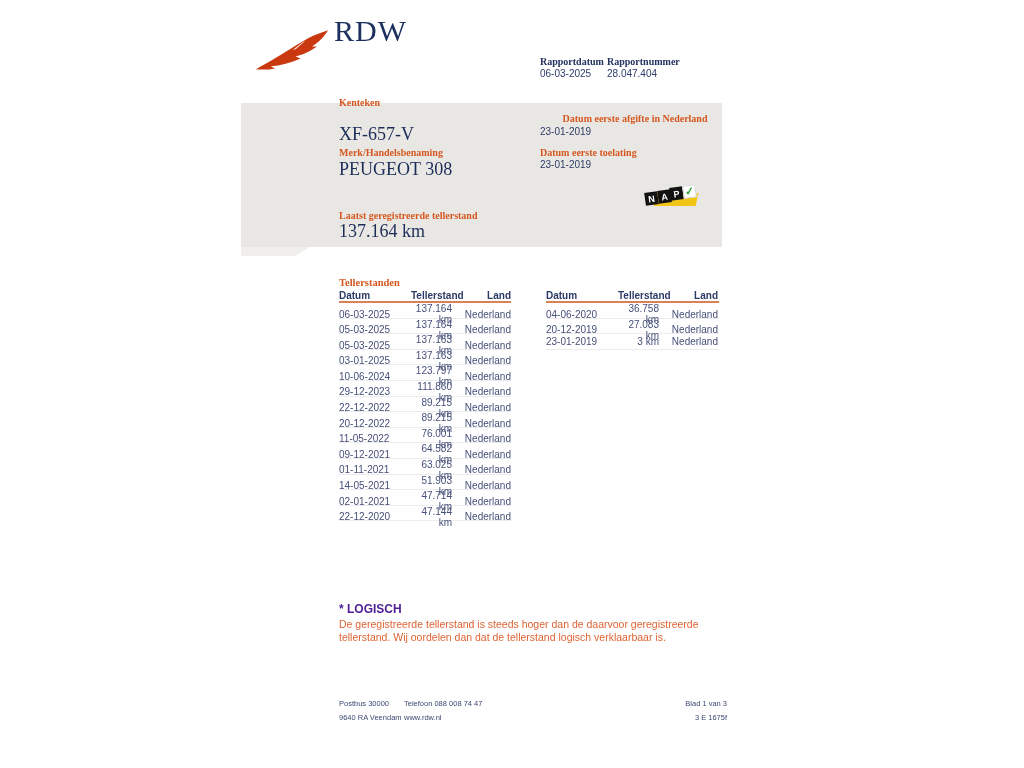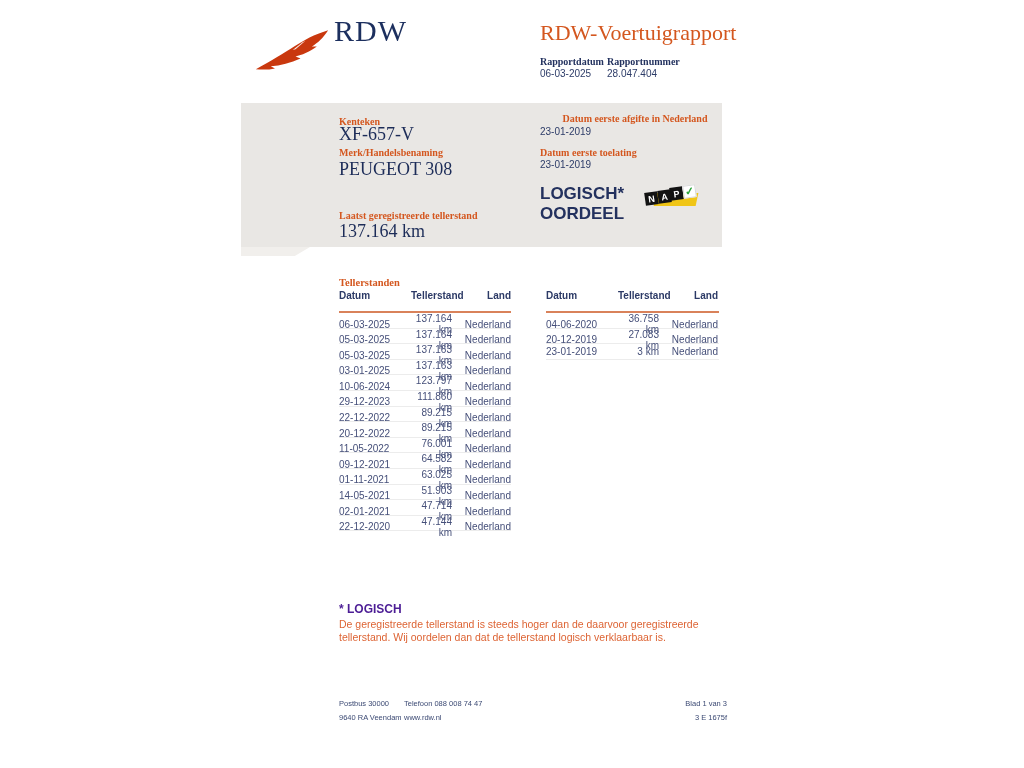--- a/index.html
+++ b/index.html
@@ -28,21 +28,21 @@
   .nap-sq{position:absolute;width:13px;height:13px;background:#121212;color:#fff;font-size:9px;font-weight:bold;
           display:flex;align-items:center;justify-content:center;transform:rotate(-8deg);}
   .nap-check{position:absolute;width:13px;height:13px;background:#fff;border:1px solid #d8d8d8;box-sizing:border-box;
              display:flex;align-items:center;justify-content:center;transform:rotate(-8deg);
              color:#2fa53e;font-size:11px;font-weight:bold;}
 
   
   .tbl-heading{font-family:"Liberation Serif",serif;font-size:10.5px;font-weight:bold;color:#d4571f;}
   .tbl{font-size:10px;color:#454f79;}
   .tbl-head{display:grid;grid-template-columns:72px 41px 59px;font-weight:bold;color:#2c3a66;
-            border-bottom:2px solid #d9825a;padding-bottom:10px;}
+            border-bottom:2px solid #d9825a;padding-bottom:0;}
   .tbl-row{display:grid;grid-template-columns:72px 41px 59px;height:14.6px;align-items:center;
            border-bottom:1px solid #ececec;}
   .cell-r{text-align:right;}
 
   
   .note-heading{font-size:12px;font-weight:bold;color:#4c1d95;}
   .note-body{font-size:10.5px;line-height:12.5px;color:#dd6333;width:392px;}
 
   
   .foot{font-size:7.5px;color:#3c4a74;}
@@ -52,49 +52,44 @@
 <body>
 
 <div id="page">
 
   <svg class="abs" style="left:253px;top:27px;" width="78" height="46" viewBox="0 0 110 62">
     <path fill="#c9380e" d="M4 58 C26 46 44 35 58 26 C72 17 86 9 106 3 C99 14 91 21 83 26 L90 26 C79 34 69 38 60 40 L67 43 C53 49 39 53 25 54 L31 57 C22 59 12 59 4 58 Z"></path>
     <path fill="#ffffff" d="M70 20 L74 18 L60 30 L56 31 Z" opacity="0.9"></path>
   </svg>
   <div class="abs rdw-wordmark" style="left:334px;top:14px;">RDW</div>
 
-  <div class="abs doc-title" style="left:540px;top:20px;">RDW-Voertuigrapport</div>
 
   <div class="abs meta-label" style="left:540px;top:56px;">Rapportdatum</div>
   <div class="abs meta-label" style="left:607px;top:56px;">Rapportnummer</div>
   <div class="abs meta-value" style="left:540px;top:68px;">06-03-2025</div>
   <div class="abs meta-value" style="left:607px;top:68px;">28.047.404</div>
 
   <div class="abs summary-box"></div>
   <div class="abs summary-tab"></div>
 
-  <div class="abs fld-label" style="left:339px;top:116px;text-align:right;">Kenteken</div>
+  <div class="abs fld-label" style="left:339px;top:97px;text-align:right;">Kenteken</div>
   <div class="abs fld-big" style="left:339px;top:124px;">XF-657-V</div>
 
   <div class="abs fld-label" style="left:339px;top:147px;text-align:right;">Merk/Handelsbenaming</div>
   <div class="abs fld-big" style="left:339px;top:159px;">PEUGEOT 308</div>
 
   <div class="abs fld-label" style="left:339px;top:210px;">Laatst geregistreerde tellerstand</div>
   <div class="abs fld-big" style="left:339px;top:221px;">137.164 km</div>
 
   <div class="abs fld-label" style="left:540px;top:113px;width:190px;text-align:center;">Datum eerste afgifte in Nederland</div>
   <div class="abs fld-small" style="left:540px;top:126px;">23-01-2019</div>
 
   <div class="abs fld-label" style="left:540px;top:147px;">Datum eerste toelating</div>
   <div class="abs fld-small" style="left:540px;top:159px;">23-01-2019</div>
 
-  <div class="abs oordeel" style="left:540px;top:184px;">
-    <div>LOGISCH*</div>
-    <div>OORDEEL</div>
-  </div>
 
   <div class="abs nap" style="left:645px;top:183px;">
     <div class="nap-yellow"></div>
     <div class="nap-sq" style="left:0px;top:9px;">N</div>
     <div class="nap-sq" style="left:12.5px;top:6.5px;">A</div>
     <div class="nap-sq" style="left:25px;top:4px;">P</div>
     <div class="nap-check" style="left:38px;top:2px;">✓</div>
   </div>
 
   <div class="abs tbl-heading" style="left:339px;top:277px;">Tellerstanden</div>

